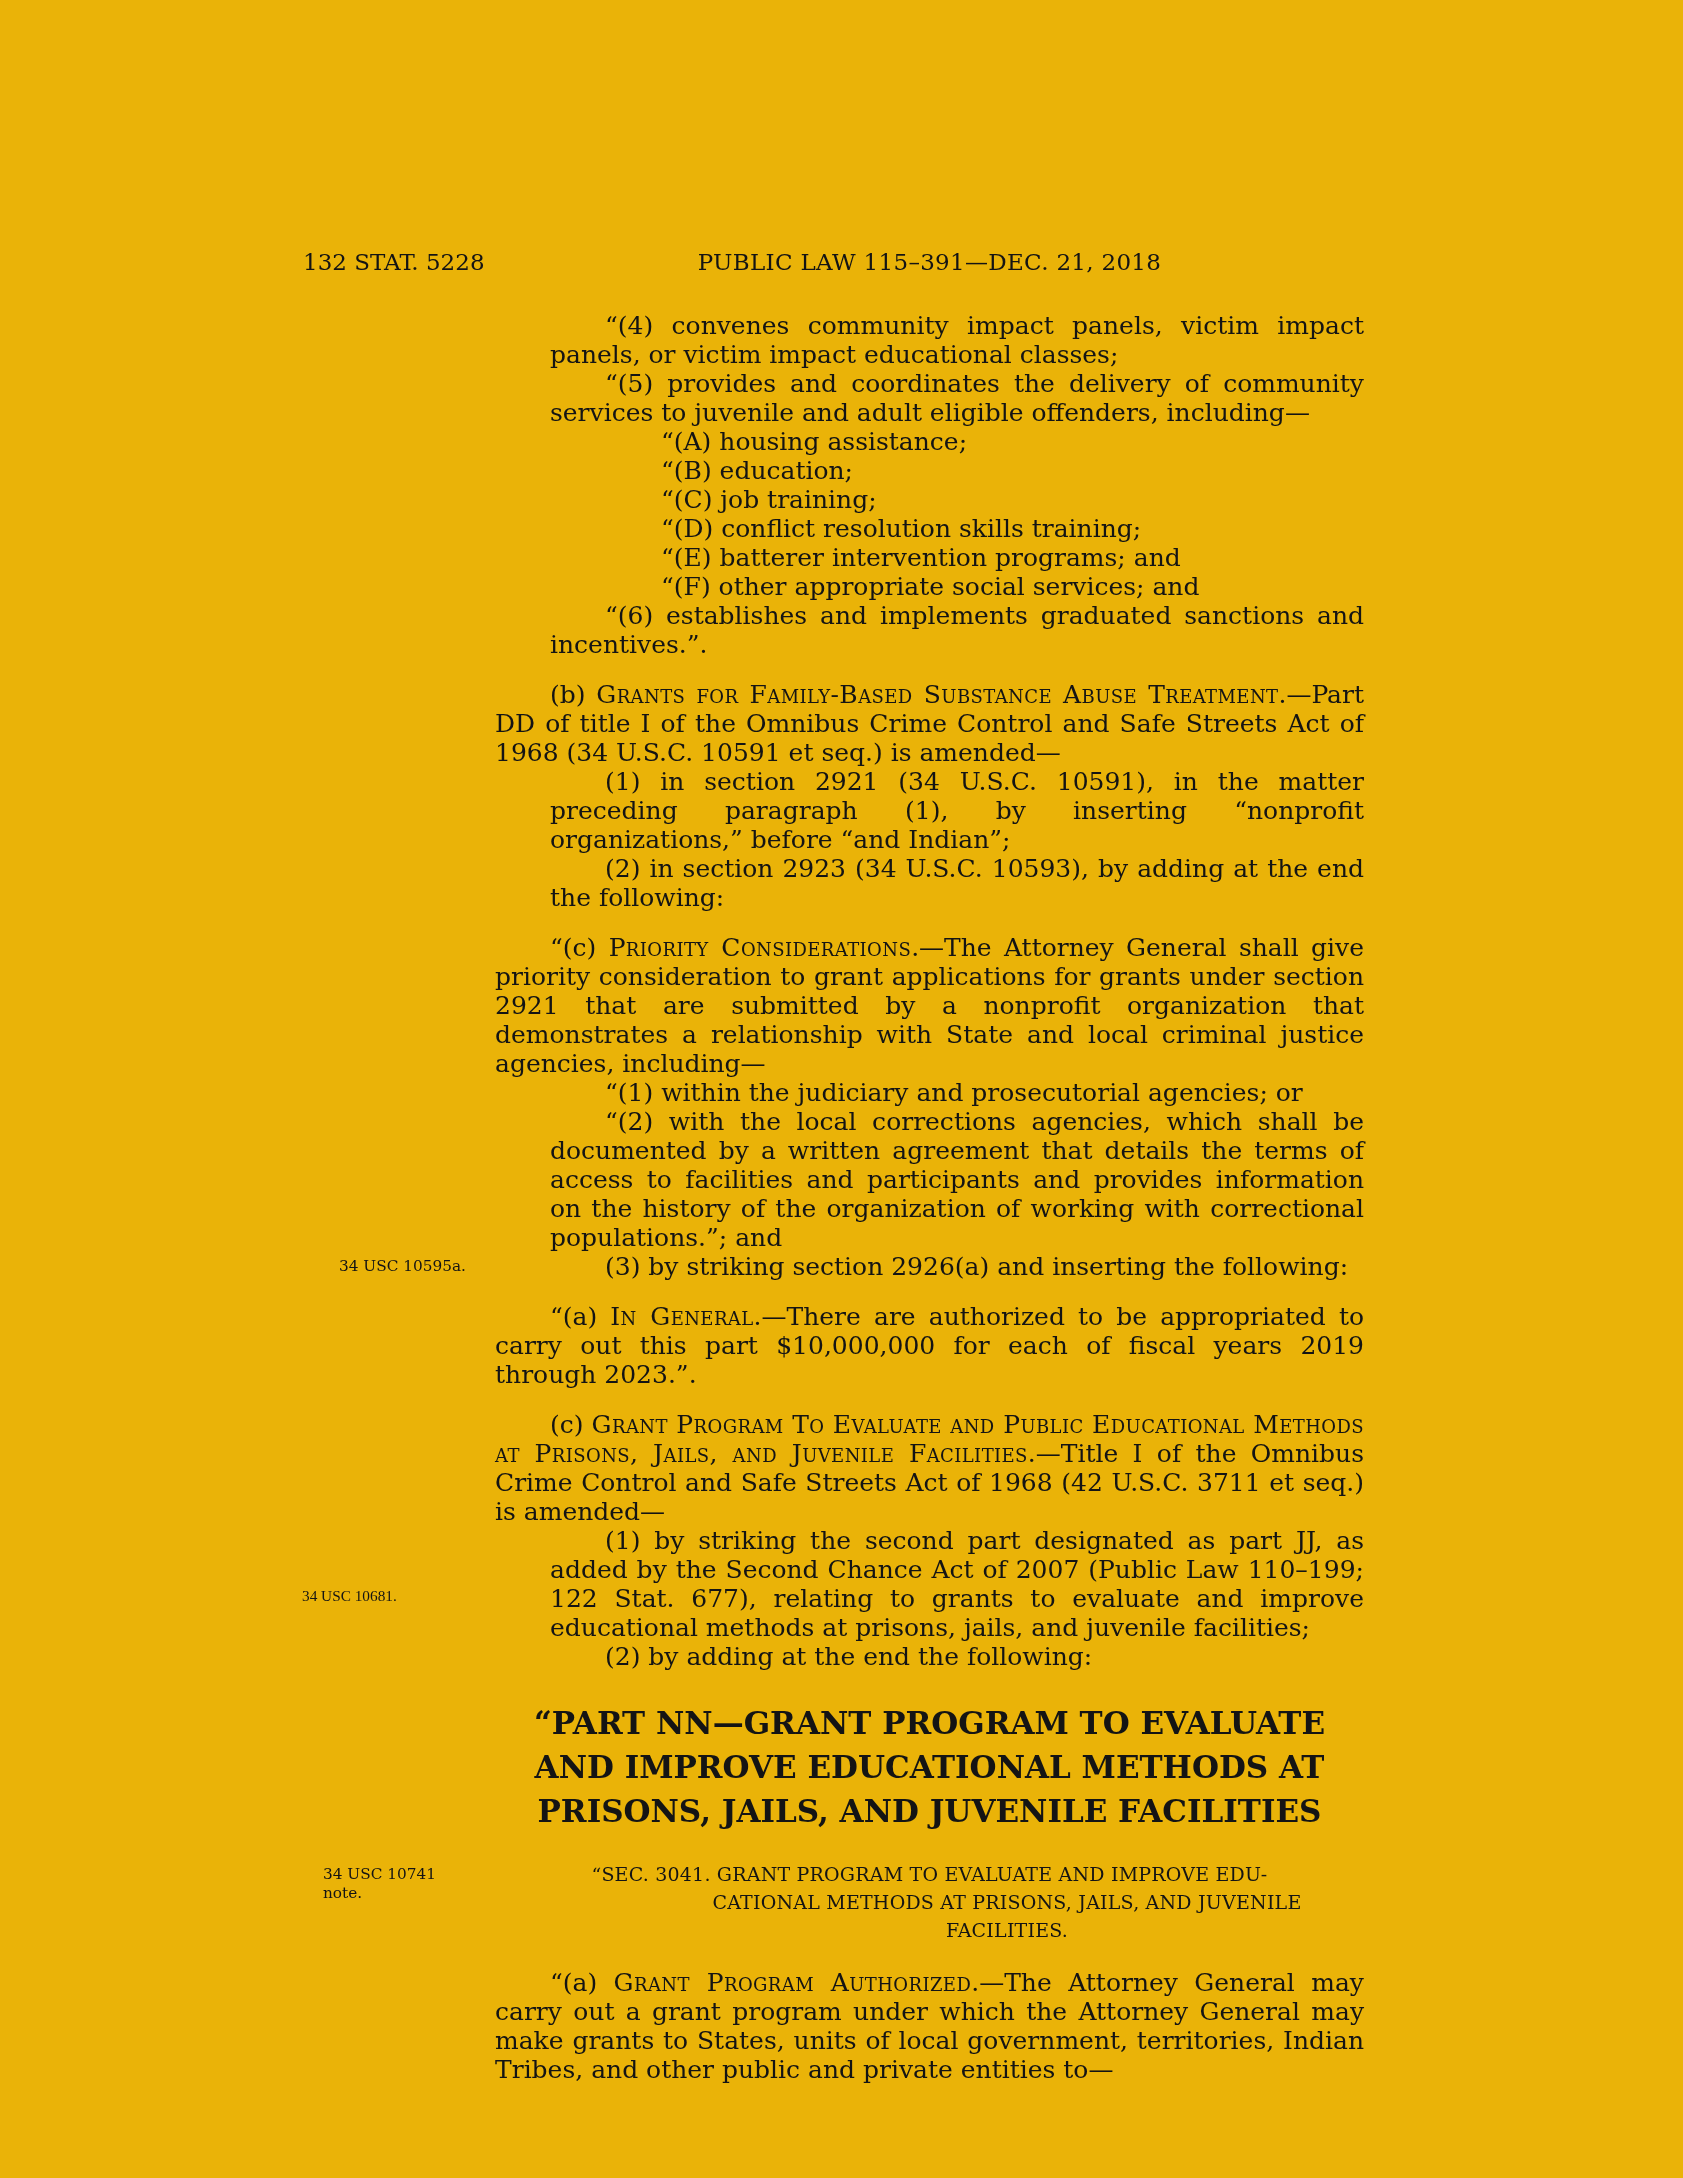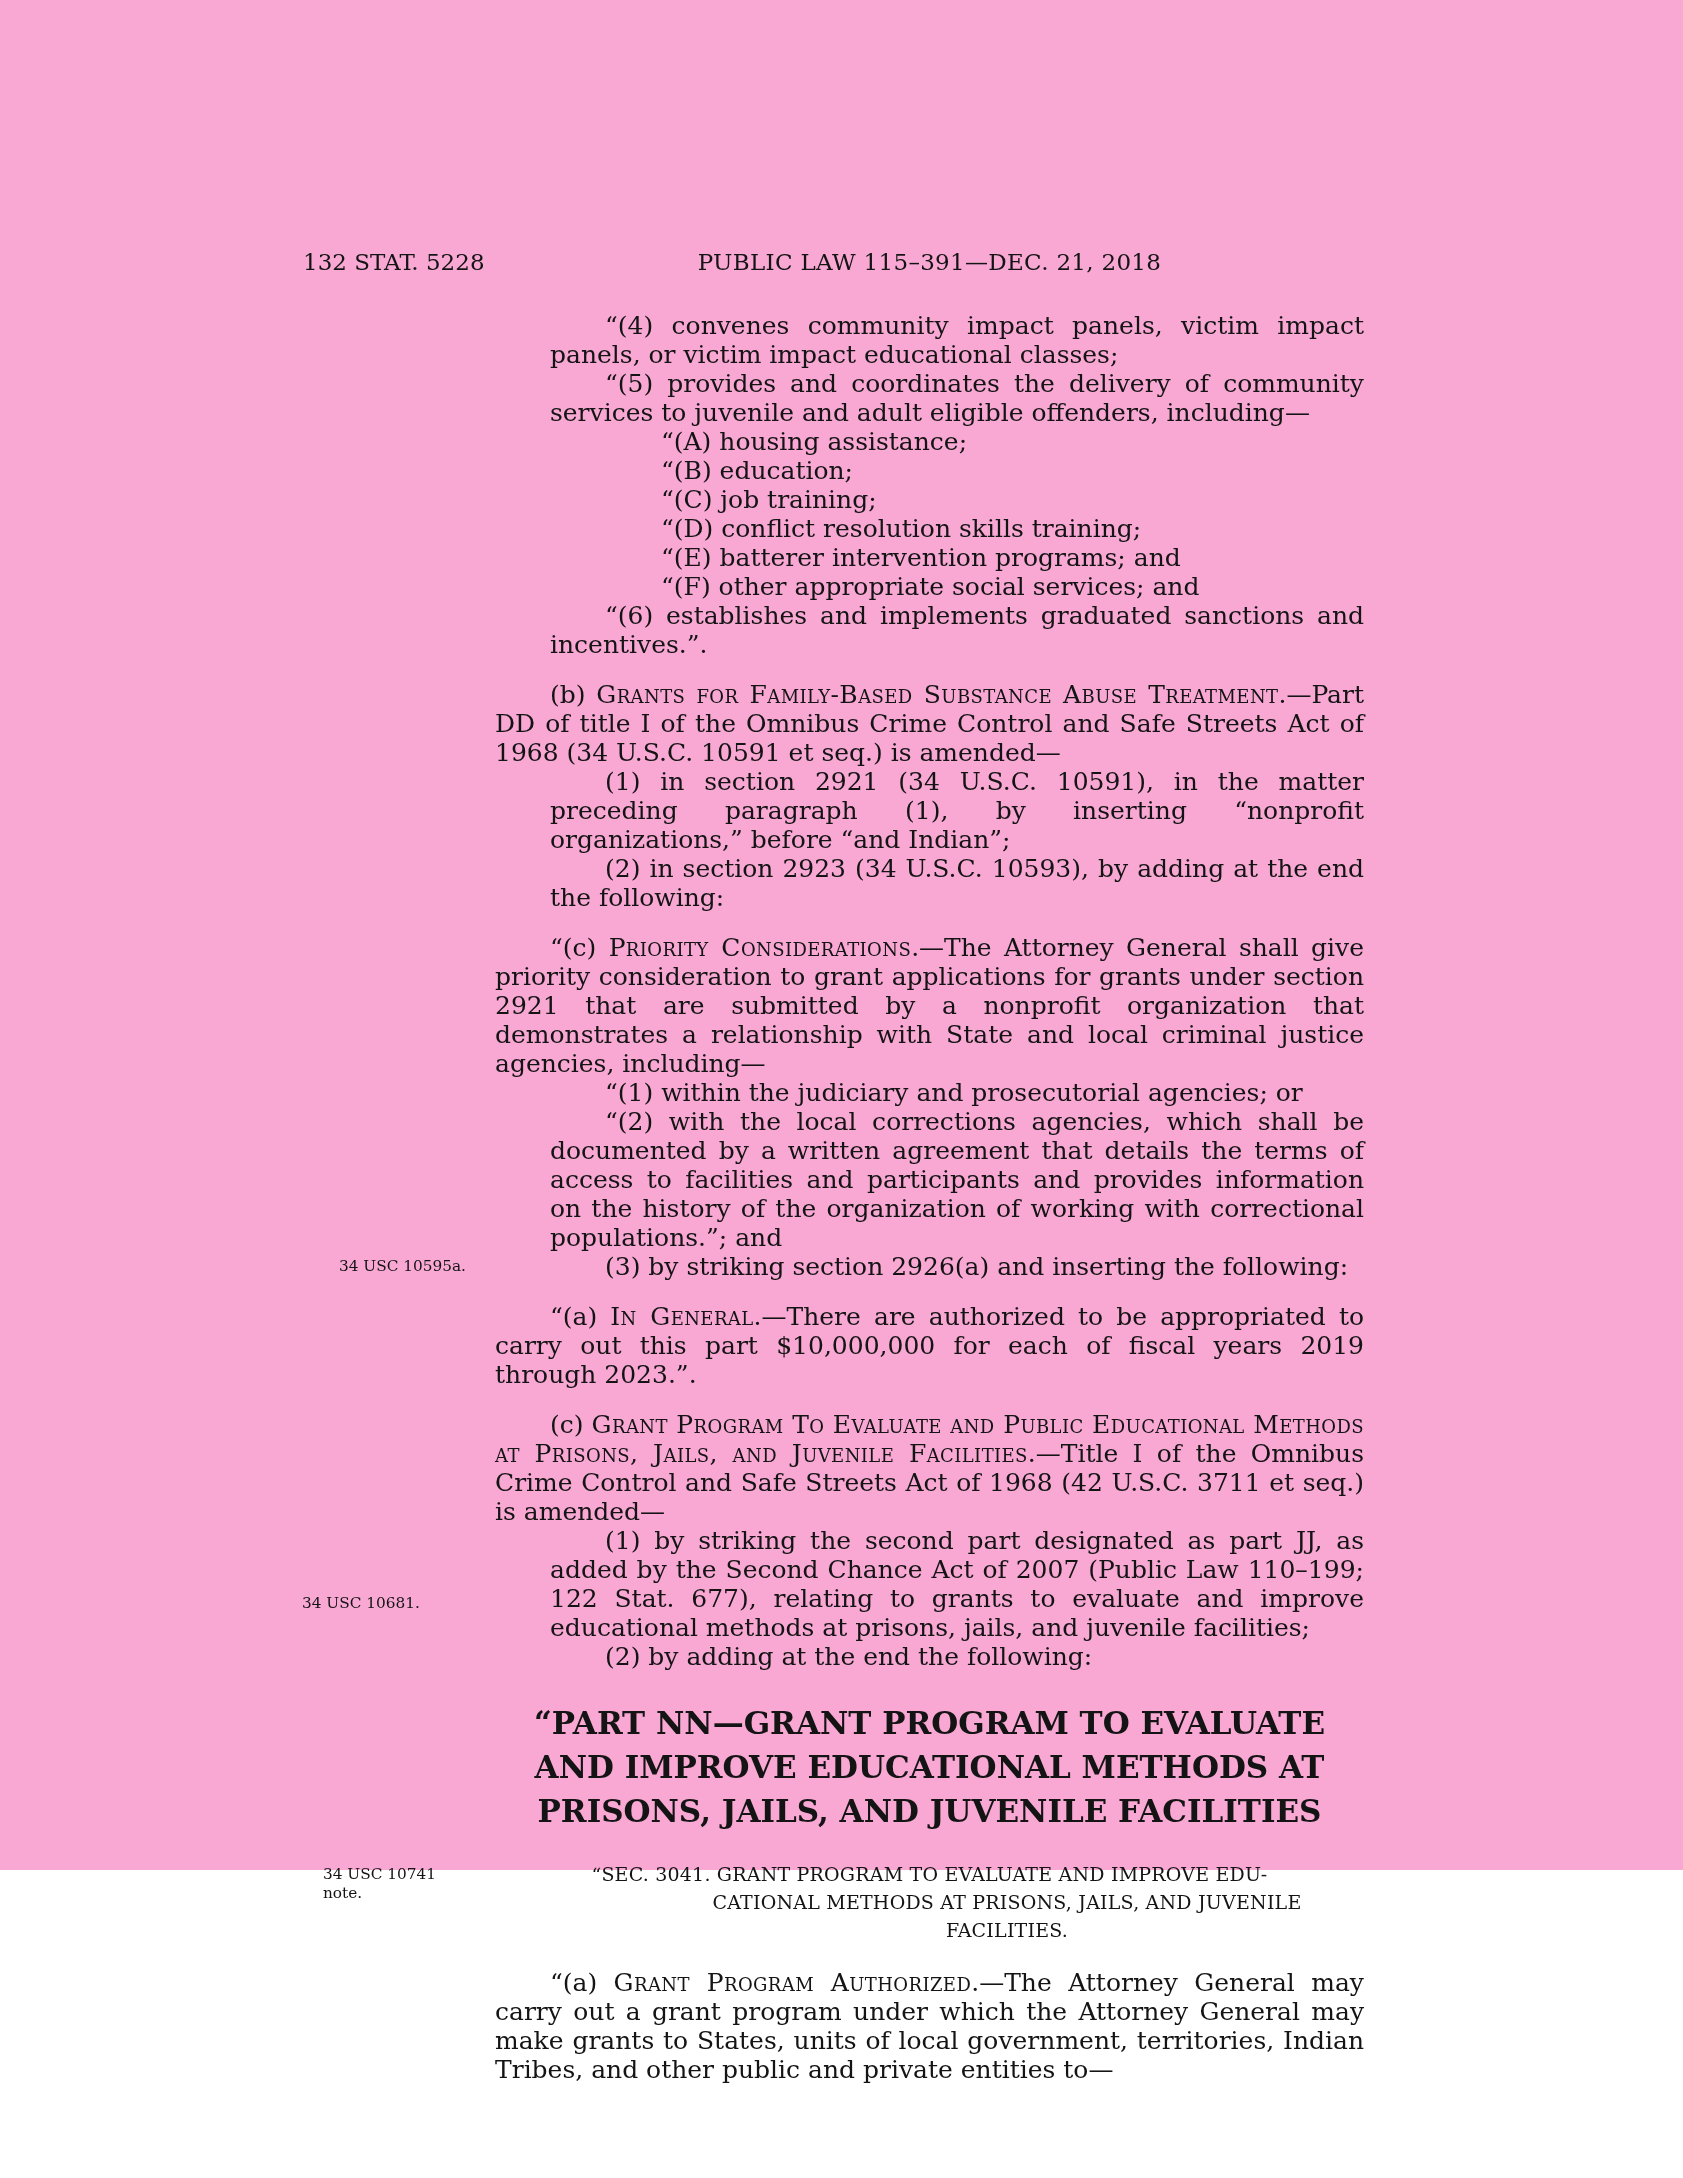--- a/index.html
+++ b/index.html
@@ -2,22 +2,22 @@
 <html><head>
 <meta charset="utf-8">
 <style>
   * { margin: 0; padding: 0; box-sizing: border-box; }
   html, body { background: #ffffff; }
   body { width: 1683px; height: 2178px; overflow: hidden; }
 
   .page {
     position: relative;
     width: 1683px;
-    height: 1870px;
-    background: #f9a8d4;
+    height: 2178px;
+    background: #eab308;
     color: #141414;
     font-family: "DejaVu Serif", "Liberation Serif", serif;
   }
 
   .page-header {
     position: absolute;
     top: 248px;
     left: 495px;
     width: 869px;
     font-size: 23px;
@@ -117,21 +117,21 @@
         <p class="para indent-1"><span class="run">“(6) establishes and implements graduated sanctions and incentives.”.</span></p>
         <p class="para base"><span class="run">(b) </span><span class="sc">Grants for Family-Based Substance Abuse Treatment</span><span class="run">.—Part DD of title I of the Omnibus Crime Control and Safe Streets Act of 1968 (34 U.S.C. 10591 et seq.) is amended—</span></p>
         <p class="para indent-1"><span class="run">(1) in section 2921 (34 U.S.C. 10591), in the matter preceding paragraph (1), by inserting “nonprofit organizations,” before “and Indian”;</span></p>
         <p class="para indent-1"><span class="run">(2) in section 2923 (34 U.S.C. 10593), by adding at the end the following:</span></p>
         <p class="para base"><span class="run">“(c) </span><span class="sc">Priority Considerations</span><span class="run">.—The Attorney General shall give priority consideration to grant applications for grants under section 2921 that are submitted by a nonprofit organization that demonstrates a relationship with State and local criminal justice agencies, including—</span></p>
         <p class="para indent-1"><span class="run">“(1) within the judiciary and prosecutorial agencies; or</span></p>
         <p class="para indent-1"><span class="run">“(2) with the local corrections agencies, which shall be documented by a written agreement that details the terms of access to facilities and participants and provides information on the history of the organization of working with correctional populations.”; and</span></p>
         <p class="para indent-1"><span class="run">(3) by striking section 2926(a) and inserting the following:</span><span class="margin-note" style="top: 5px; margin-left: 37px;">34 USC 10595a.</span></p>
         <p class="para base"><span class="run">“(a) </span><span class="sc">In General</span><span class="run">.—There are authorized to be appropriated to carry out this part $10,000,000 for each of fiscal years 2019 through 2023.”.</span></p>
         <p class="para base"><span class="run">(c) </span><span class="sc">Grant Program To Evaluate and Public Educational Methods at Prisons, Jails, and Juvenile Facilities</span><span class="run">.—Title I of the Omnibus Crime Control and Safe Streets Act of 1968 (42 U.S.C. 3711 et seq.) is amended—</span></p>
-        <p class="para indent-1"><span class="run">(1) by striking the second part designated as part JJ, as added by the Second Chance Act of 2007 (Public Law 110–199; 122 Stat. 677), relating to grants to evaluate and improve educational methods at prisons, jails, and juvenile facilities;</span><span class="margin-note" style="top: 68px;">34 USC 10681.</span></p>
+        <p class="para indent-1"><span class="run">(1) by striking the second part designated as part JJ, as added by the Second Chance Act of 2007 (Public Law 110–199; 122 Stat. 677), relating to grants to evaluate and improve educational methods at prisons, jails, and juvenile facilities;</span><span class="margin-note" style="top: 60px; font-family: Liberation Serif, serif;">34 USC 10681.</span></p>
         <p class="para indent-1"><span class="run">(2) by adding at the end the following:</span></p>
       </div>
 
     <h1 class="part-heading">“PART NN—GRANT PROGRAM TO EVALUATE
 AND IMPROVE EDUCATIONAL METHODS AT
 PRISONS, JAILS, AND JUVENILE FACILITIES</h1>
 
     <div class="section-wrap">
       <span class="margin-note">34 USC 10741
 note.</span>

